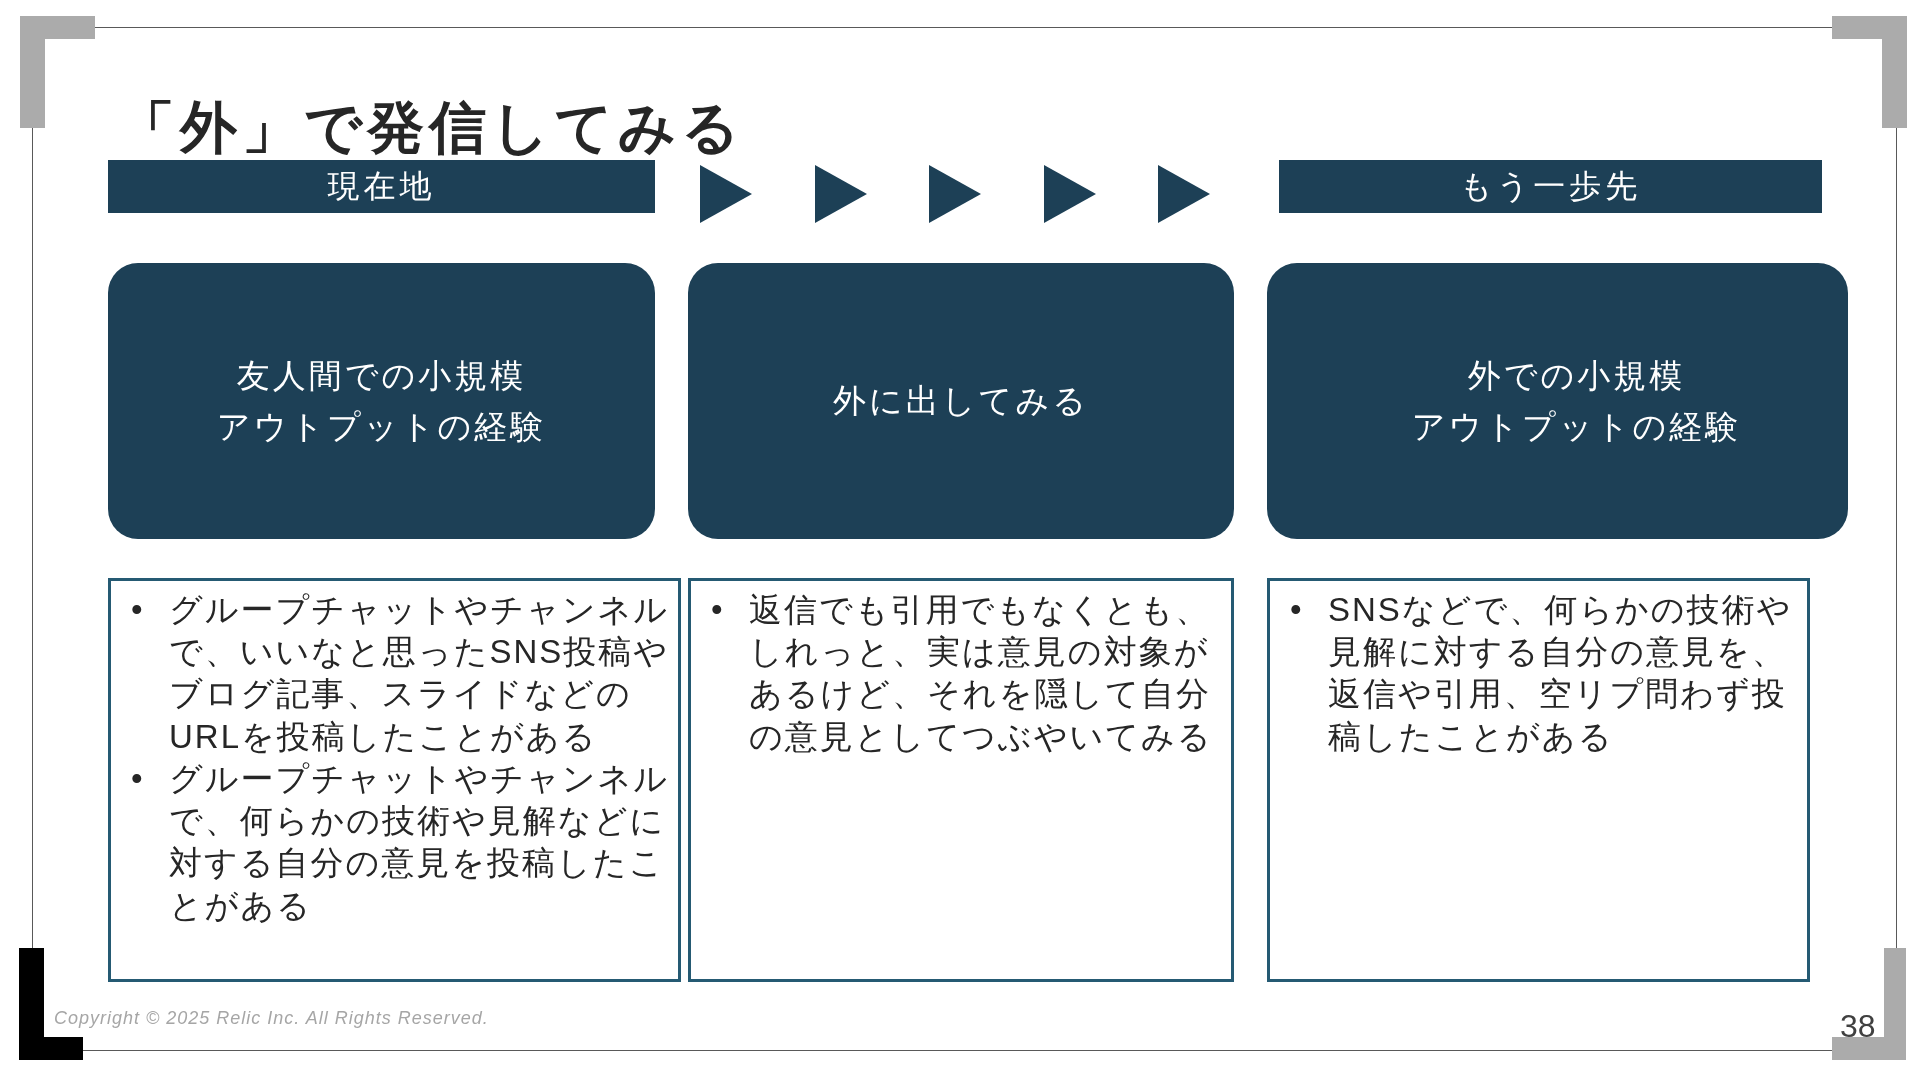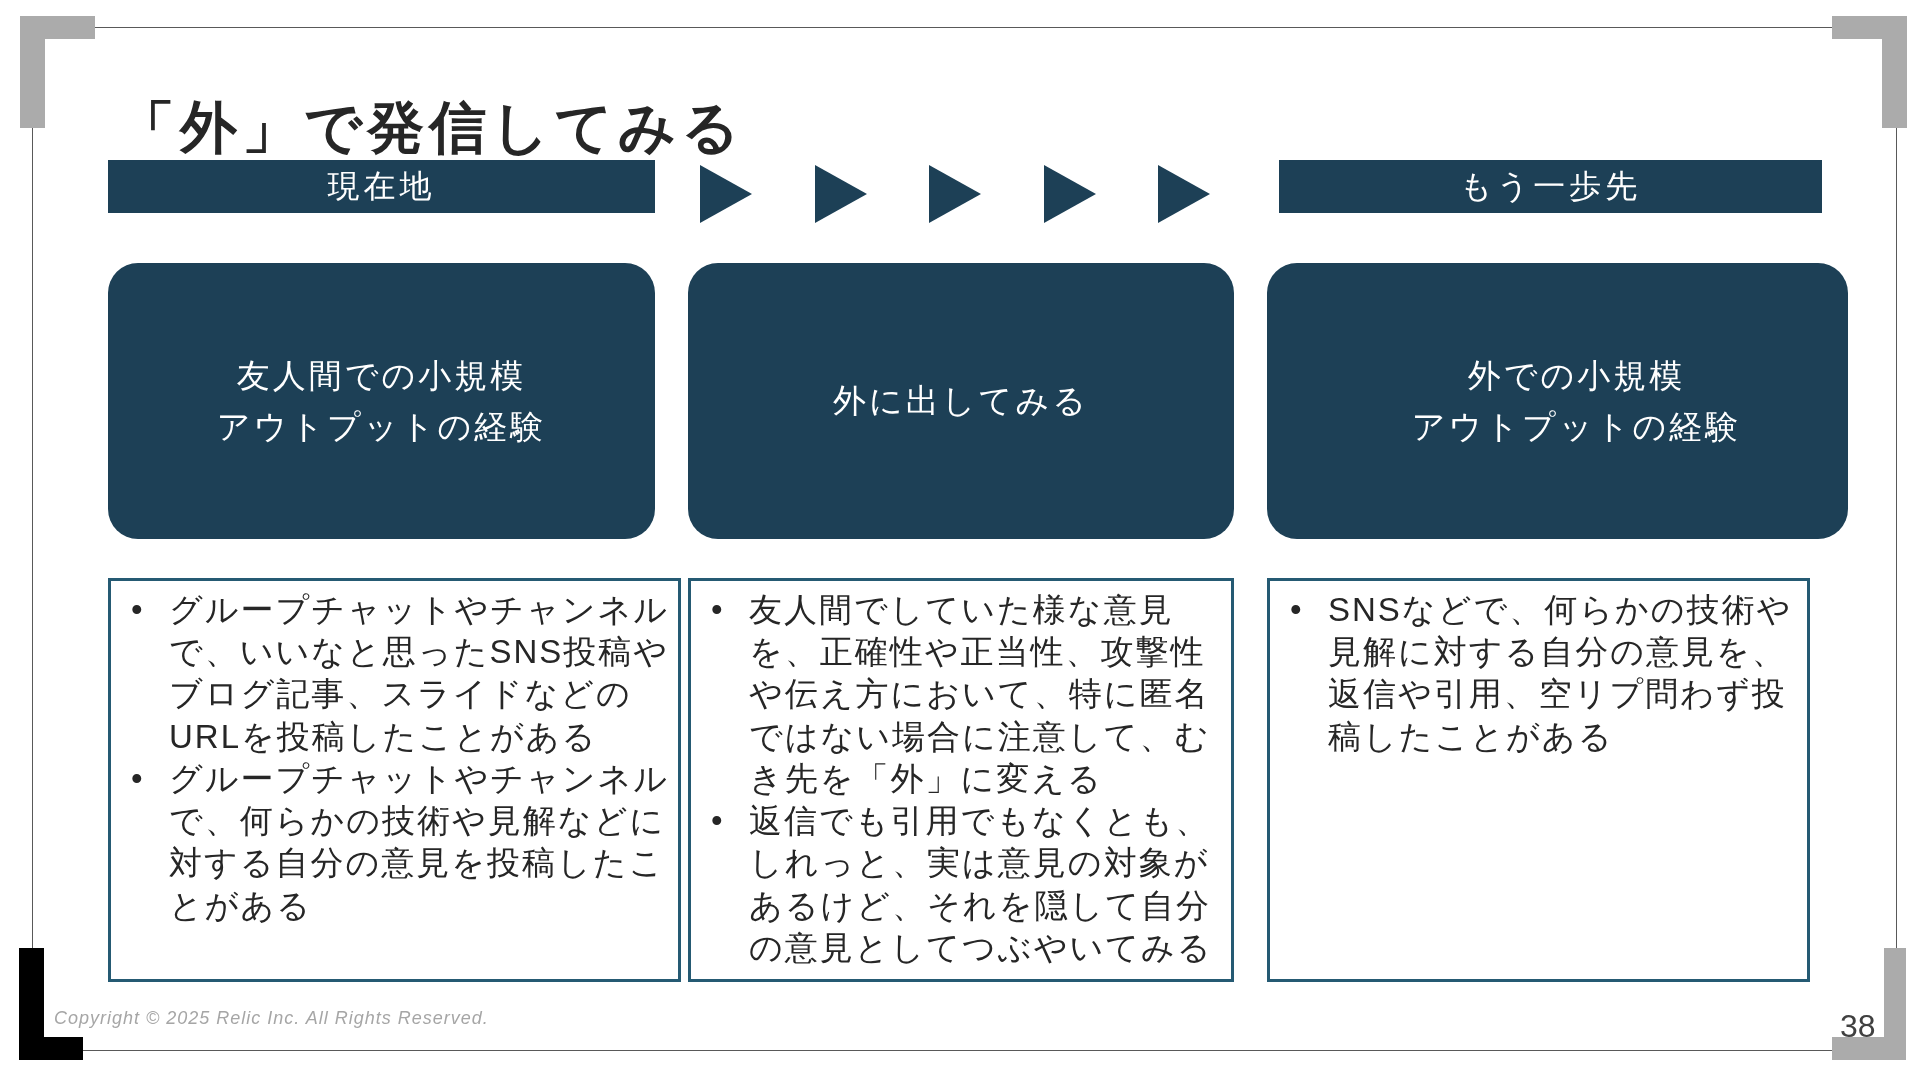--- a/index.html
+++ b/index.html
@@ -132,21 +132,20 @@
 
 <div class="detail d1">
   <ul class="bullets">
     <li>グループチャットやチャンネルで、いいなと思ったSNS投稿やブログ記事、スライドなどのURLを投稿したことがある</li>
     <li>グループチャットやチャンネルで、何らかの技術や見解などに対する自分の意見を投稿したことがある</li>
   </ul>
 </div>
 
 <div class="detail d2">
   <ul class="bullets">
-    <li>友人間でしていた様な意見を、正確性や正当性、攻撃性や伝え方において、特に匿名ではない場合に注意して、むき先を「外」に変える</li>
     <li>返信でも引用でもなくとも、しれっと、実は意見の対象があるけど、それを隠して自分の意見としてつぶやいてみる</li>
   </ul>
 </div>
 
 <div class="detail d3">
   <ul class="bullets">
     <li>SNSなどで、何らかの技術や見解に対する自分の意見を、返信や引用、空リプ問わず投稿したことがある</li>
   </ul>
 </div>
 

